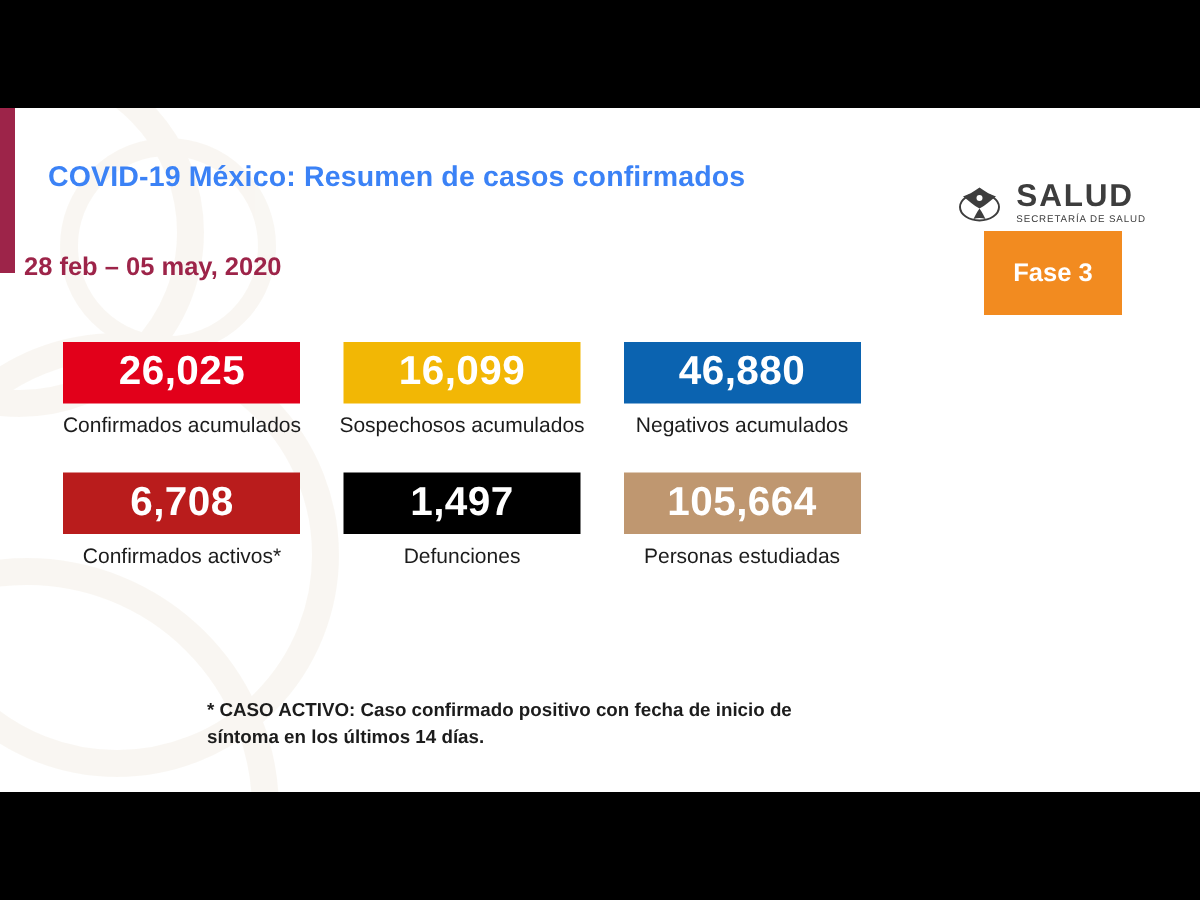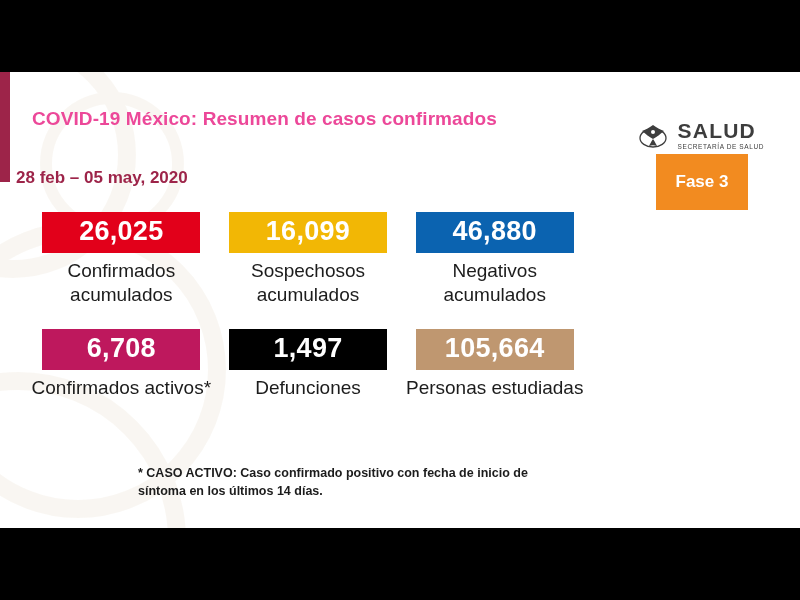--- a/index.html
+++ b/index.html
@@ -57,21 +57,21 @@
     height: 110px;
     background: #9d2449;
   }
 
   .title {
     position: absolute;
     left: 32px;
     top: 36px;
     font-size: 19px;
     font-weight: bold;
-    color: #ec4899;
+    color: #3b82f6;
     letter-spacing: 0.1px;
   }
   .subtitle {
     position: absolute;
     left: 16px;
     top: 96px;
     font-size: 17px;
     font-weight: bold;
     color: #9d2449;
   }
@@ -119,21 +119,21 @@
     font-weight: bold;
     display: flex;
     align-items: center;
     justify-content: center;
   }
 
   
   .metrics {
     position: absolute;
     left: 28px;
-    top: 140px;
+    top: 156px;
     width: 560px;
   }
   .row {
     display: flex;
   }
   .row-2 { margin-top: 22px; }
   .cell {
     width: 190px;
     display: flex;
     flex-direction: column;
@@ -144,21 +144,21 @@
     padding: 4px 14px 6px;
     color: #fff;
     font-size: 27px;
     font-weight: bold;
     text-align: center;
     line-height: 1.15;
     letter-spacing: 0.3px;
   }
   .cap {
     margin-top: 6px;
-    font-size: 19px;
+    font-size: 14px;
     color: #1c1c1c;
     text-align: center;
     line-height: 1.25;
     font-weight: 500;
   }
 
   .footnote {
     position: absolute;
     left: 138px;
     top: 392px;
@@ -214,21 +214,21 @@
           <div class="pill" style="background:#f2b705">16,099</div>
           <div class="cap">Sospechosos acumulados</div>
         </div>
         <div class="cell">
           <div class="pill" style="background:#0b63b0">46,880</div>
           <div class="cap">Negativos acumulados</div>
         </div>
       </div>
       <div class="row row-2">
         <div class="cell">
-          <div class="pill" style="background:#be185d">6,708</div>
+          <div class="pill" style="background:#b91c1c">6,708</div>
           <div class="cap">Confirmados activos*</div>
         </div>
         <div class="cell">
           <div class="pill" style="background:#000000">1,497</div>
           <div class="cap">Defunciones</div>
         </div>
         <div class="cell">
           <div class="pill" style="background:#bf9770">105,664</div>
           <div class="cap">Personas estudiadas</div>
         </div>

